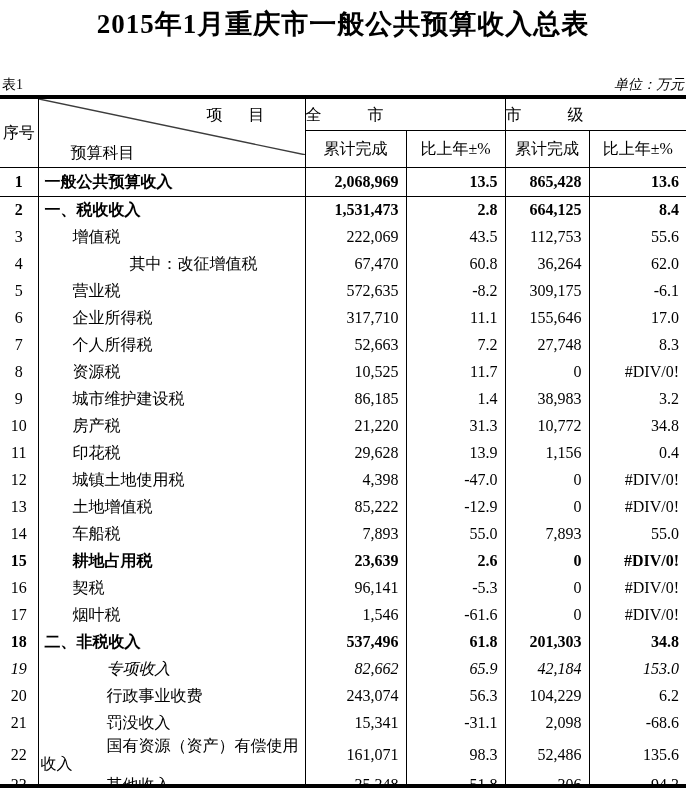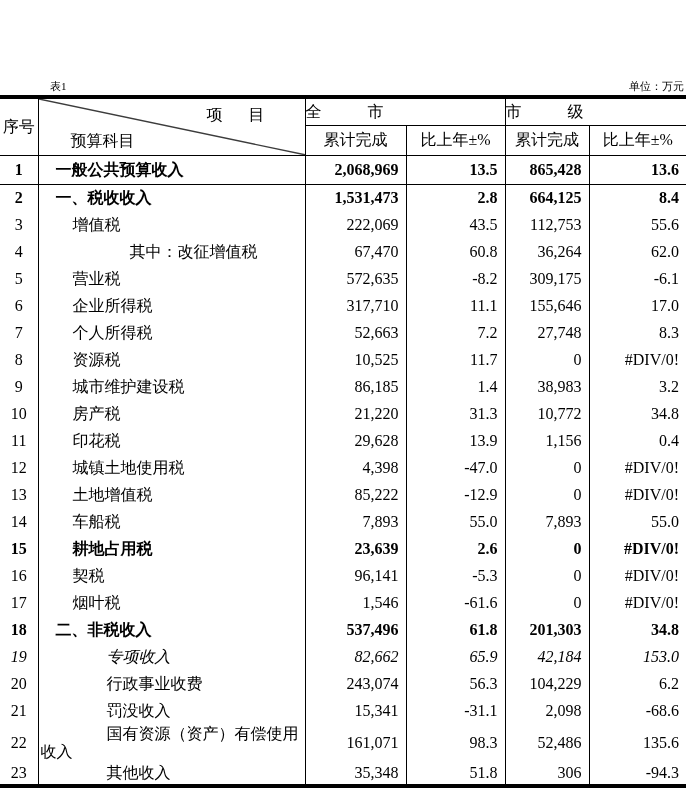--- a/index.html
+++ b/index.html
@@ -7,74 +7,75 @@
     width:686px;height:788px;overflow:hidden;position:relative;
     font-family:"Liberation Serif","DejaVu Serif",serif;color:#000;
     -webkit-font-smoothing:none;
   }
   
   .top-band{position:relative;width:686px;height:95px;}
   .doc-title{
     position:absolute;top:6px;left:0;width:100%;text-align:center;
     font-size:27px;font-weight:bold;letter-spacing:1px;white-space:nowrap;
   }
-  .meta-line{position:absolute;left:2px;right:2px;bottom:1px;height:20px;font-size:11px;margin-left:48px;}
+  .meta-line{position:absolute;left:2px;right:2px;bottom:1px;height:20px;font-size:14px;}
   .table-no{position:absolute;left:0;bottom:0;}
-  .unit-label{position:absolute;right:0;bottom:0;}
+  .unit-label{position:absolute;right:0;bottom:0;font-style:italic;}
   
   .table-wrap{
     width:686px;box-sizing:border-box;
     border-top:4px solid #000;border-bottom:4px solid #000;
     height:693px;overflow:hidden;
   }
   table{border-collapse:collapse;table-layout:fixed;width:686px;}
   td{padding:0;vertical-align:middle;font-size:16px;line-height:18px;overflow:hidden;}
   td.bl{border-left:1px solid #000;}
   td.bb{border-bottom:1px solid #000;}
   .serial{text-align:center;font-size:16px;}
   .label-cell span{display:block;padding:0 2px;word-break:break-all;}
-  .ind0 span{text-indent:4px;margin-left:11px;}
+  .ind0 span{text-indent:4px;}
   .ind1 span{text-indent:32px;}
   .ind2 span{text-indent:66px;}
   .ind3 span{text-indent:89px;}
   .num{text-align:right;padding-right:7px;font-size:16px;}
   tr.emph td{font-weight:bold;}
   
   .hdr td{font-size:16px;}
   .diag-cell{position:relative;padding-left:44px;}
   .diag-cell svg{position:absolute;top:0;left:0;}
   .diag-top{position:absolute;top:7px;left:168px;white-space:pre;letter-spacing:11px;}
   .diag-bottom{position:absolute;bottom:5px;left:32px;}
   .group-head{text-align:left;}
   .group-head span{letter-spacing:46px;margin-right:-46px;}
   .sub-head{text-align:center;}
 </style>
 </head>
 <body>
 
 <div class="top-band">
+  <div class="doc-title">2015年1月重庆市一般公共预算收入总表</div>
   <div class="meta-line">
     <span class="table-no">表1</span>
     <span class="unit-label">单位：万元</span>
   </div>
 </div>
 
 <div class="table-wrap">
   <table>
     <colgroup>
       <col style="width:38px">
         <col style="width:267px">
         <col style="width:101px">
       <col style="width:99px">
         <col style="width:84px">
         <col style="width:97px">
     </colgroup>
     <tbody>
       <tr class="hdr" style="height:26px">
-        <td rowspan="2" class="serial bb" style="height:56px">序号</td>
+        <td rowspan="2" class="serial bb" style="height:68px">序号</td>
         <td rowspan="2" class="bl bb diag-cell">
           <svg width="267" height="56" viewBox="0 0 267 56">
             <line x1="0" y1="0" x2="267" y2="56" stroke="#3c3c3c" stroke-width="1.4"></line>
           </svg>
           <span class="diag-top">项 目</span>
           <span class="diag-bottom">预算科目</span>
         </td>
         <td colspan="2" class="bl bb group-head">
           <span>全市</span>
         </td>

